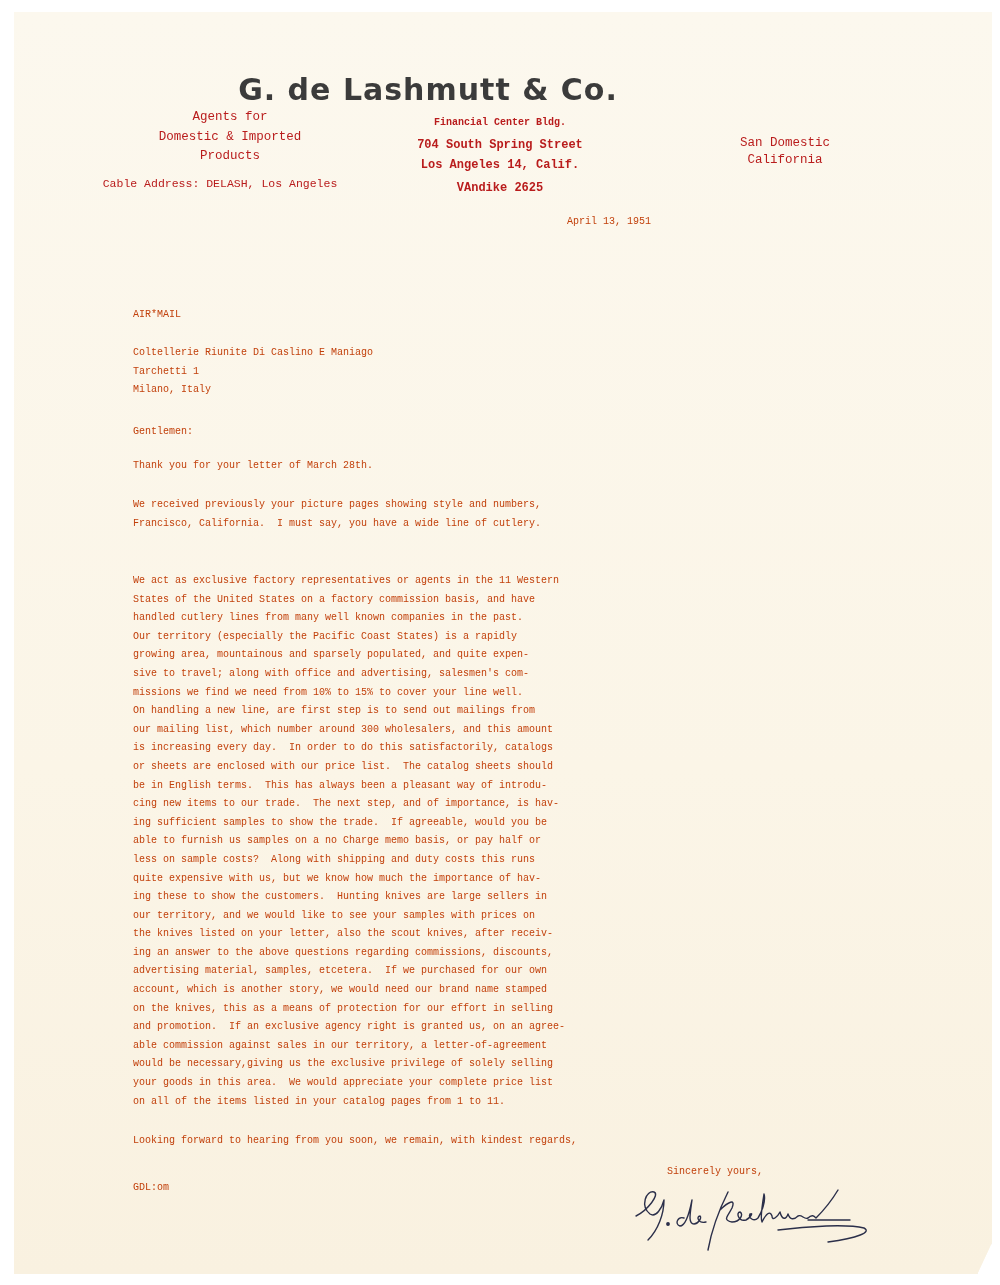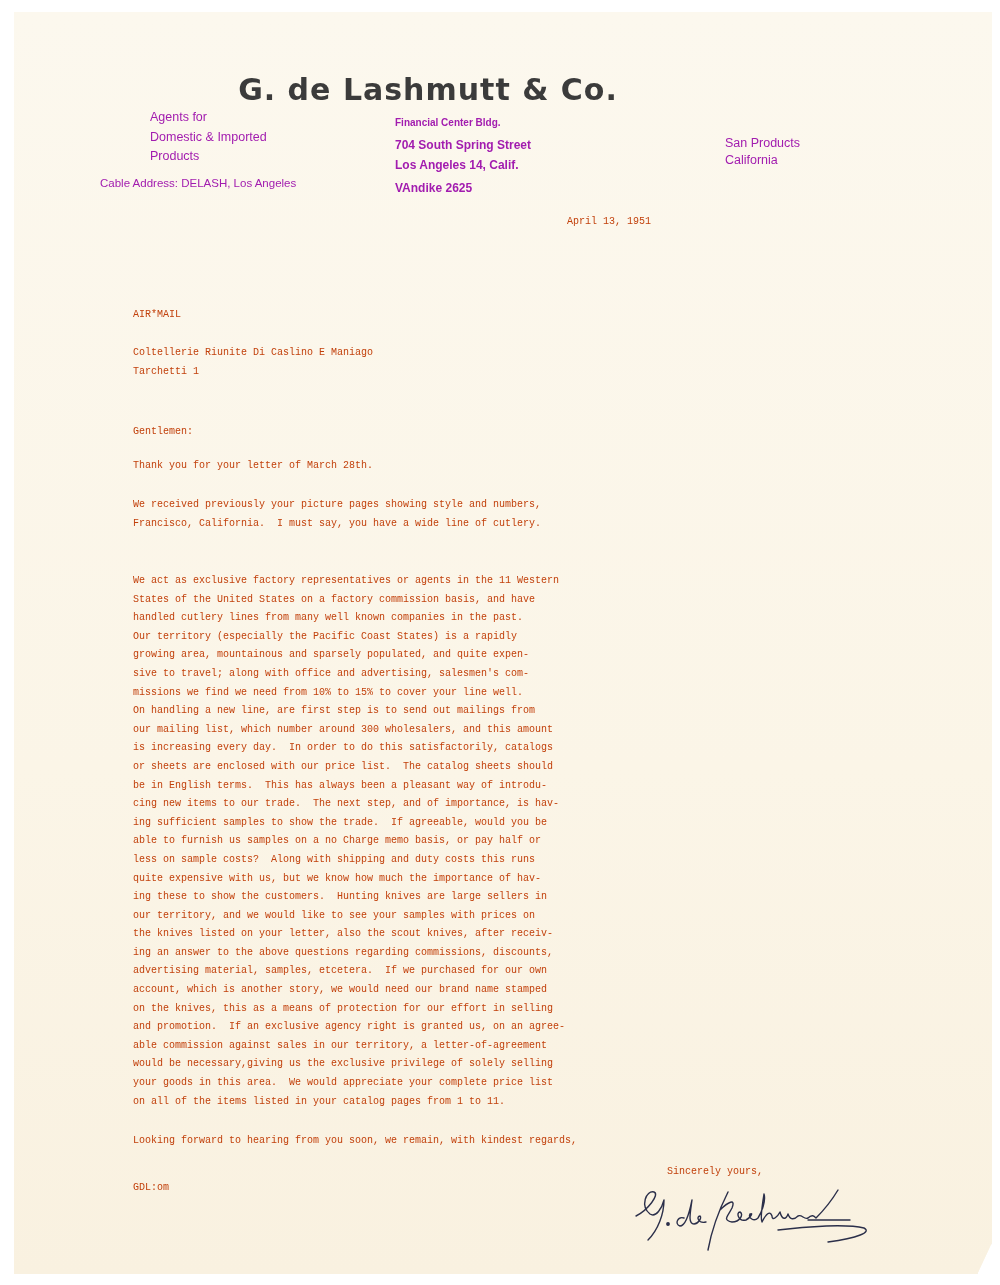--- a/index.html
+++ b/index.html
@@ -31,23 +31,23 @@
       top: 72px;
       text-align: center;
       font-family: "DejaVu Sans", sans-serif;
       font-size: 30px;
       font-weight: bold;
       color: #3b3b3b;
       letter-spacing: 1px;
     }
     .lh {
       position: absolute;
-      font-family: Liberation Sans, sans-serif;
-      color: #a21caf;
-      text-align: left;
+      font-family: Liberation Mono, monospace;
+      color: #b91c1c;
+      text-align: center;
     }
     .lh-left {
       left: 150px;
       width: 160px;
       top: 108px;
       font-size: 12.5px;
       line-height: 19.5px;
     }
     .lh-cable {
       left: 100px;
@@ -115,28 +115,28 @@
 <div class="lh lh-center">
   <div class="addr-small">Financial Center Bldg.</div>
   <div style="height:6px"></div>
   <div class="addr-line">704 South Spring Street</div>
   <div class="addr-line">Los Angeles 14, Calif.</div>
   <div style="height:4px"></div>
   <div class="addr-line">VAndike 2625</div>
 </div>
 
 <div class="lh lh-right">
-  <div>San Products</div>
+  <div>San Domestic</div>
   <div>California</div>
 </div>
 
 <div class="typed date">April 13, 1951</div>
 <div class="typed airmail">AIR*MAIL</div>
 
-<div class="typed recipient"><div>Coltellerie Riunite Di Caslino E Maniago</div><div>Tarchetti 1</div></div>
+<div class="typed recipient"><div>Coltellerie Riunite Di Caslino E Maniago</div><div>Tarchetti 1</div><div>Milano, Italy</div></div>
 
 <div class="typed salutation">Gentlemen:</div>
 
 <div class="typed para1"><div>Thank you for your letter of March 28th.</div></div>
 
 <div class="typed para2"><div>We received previously your picture pages showing style and numbers,</div><div>Francisco, California.  I must say, you have a wide line of cutlery.</div></div>
 
 <div class="typed para3"><div>We act as exclusive factory representatives or agents in the 11 Western</div><div>States of the United States on a factory commission basis, and have</div><div>handled cutlery lines from many well known companies in the past.</div><div>Our territory (especially the Pacific Coast States) is a rapidly</div><div>growing area, mountainous and sparsely populated, and quite expen-</div><div>sive to travel; along with office and advertising, salesmen's com-</div><div>missions we find we need from 10% to 15% to cover your line well.</div><div>On handling a new line, are first step is to send out mailings from</div><div>our mailing list, which number around 300 wholesalers, and this amount</div><div>is increasing every day.  In order to do this satisfactorily, catalogs</div><div>or sheets are enclosed with our price list.  The catalog sheets should</div><div>be in English terms.  This has always been a pleasant way of introdu-</div><div>cing new items to our trade.  The next step, and of importance, is hav-</div><div>ing sufficient samples to show the trade.  If agreeable, would you be</div><div>able to furnish us samples on a no Charge memo basis, or pay half or</div><div>less on sample costs?  Along with shipping and duty costs this runs</div><div>quite expensive with us, but we know how much the importance of hav-</div><div>ing these to show the customers.  Hunting knives are large sellers in</div><div>our territory, and we would like to see your samples with prices on</div><div>the knives listed on your letter, also the scout knives, after receiv-</div><div>ing an answer to the above questions regarding commissions, discounts,</div><div>advertising material, samples, etcetera.  If we purchased for our own</div><div>account, which is another story, we would need our brand name stamped</div><div>on the knives, this as a means of protection for our effort in selling</div><div>and promotion.  If an exclusive agency right is granted us, on an agree-</div><div>able commission against sales in our territory, a letter-of-agreement</div><div>would be necessary,giving us the exclusive privilege of solely selling</div><div>your goods in this area.  We would appreciate your complete price list</div><div>on all of the items listed in your catalog pages from 1 to 11.</div></div>
 
 <div class="typed closing">Looking forward to hearing from you soon, we remain, with kindest regards,</div>

